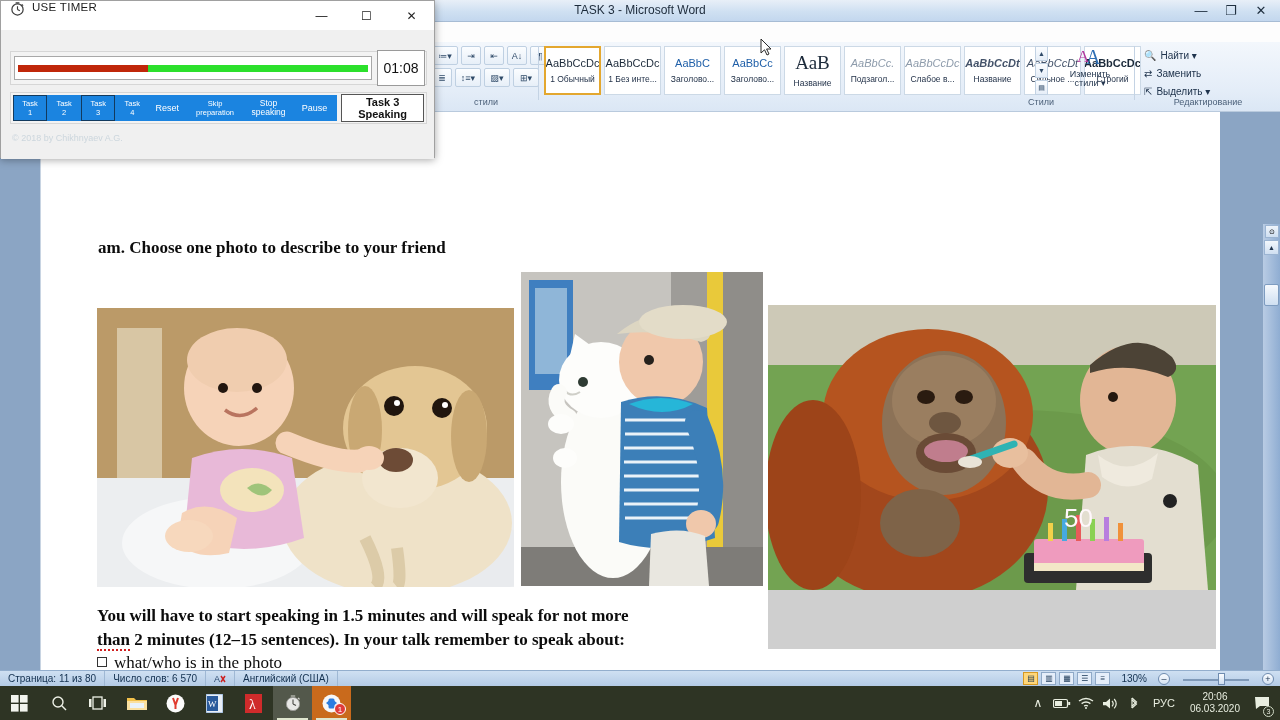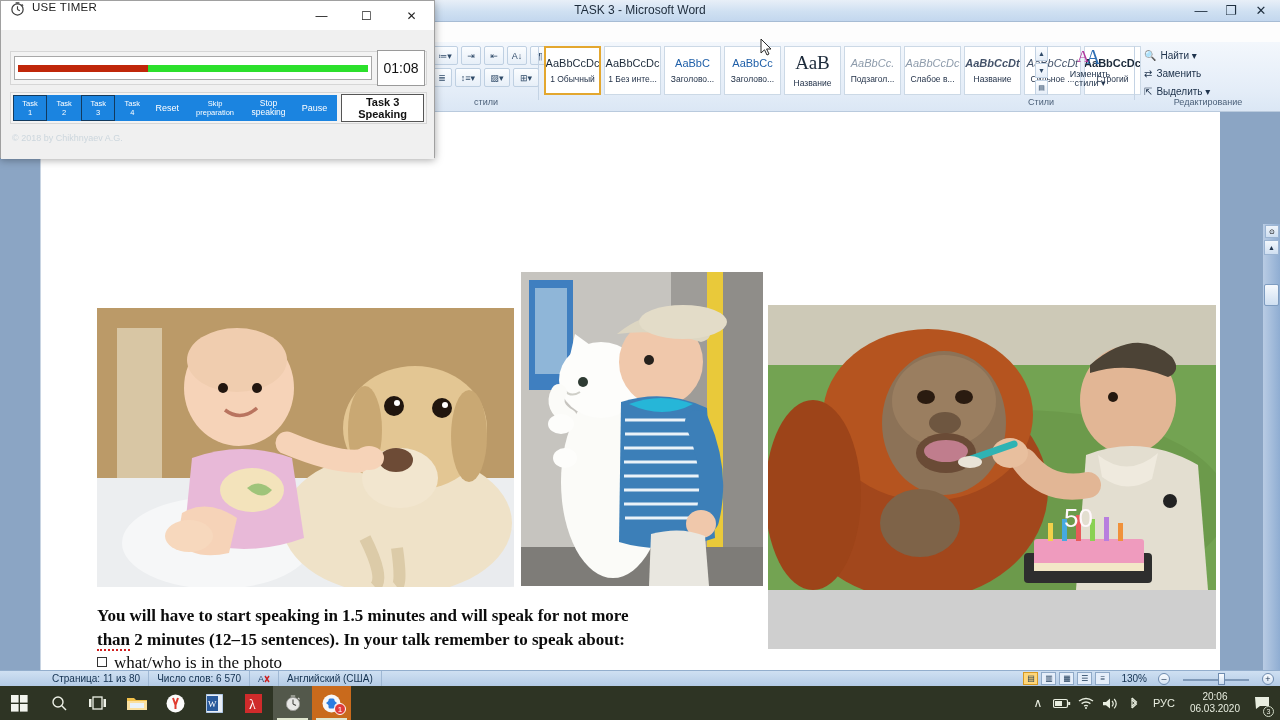--- a/index.html
+++ b/index.html
@@ -155,21 +155,21 @@
   }
   .vs-obj { position: absolute; right: 1px; top: 1px; width: 14px; height: 13px;
     background: linear-gradient(#eef4fb,#cfdff1); border: 1px solid #9bb4d2; font-size: 7px;
     display:flex; align-items:center; justify-content:center; }
 
   
   .statusbar {
     position: absolute; left: 0; top: 670px; width: 1280px; height: 16px;
     background: linear-gradient(#cfe0f2,#b4cbe6);
     border-top: 1px solid #93aecd;
-    display: flex; align-items: center; font-size: 10px; color: #13304f; padding-left: 44px;
+    display: flex; align-items: center; font-size: 10px; color: #13304f;
   }
   .sb-item { padding: 0 8px; border-right: 1px solid #9fb8d4; height: 16px;
              display: flex; align-items: center; gap: 4px; white-space: nowrap; }
   .sb-right { margin-left: auto; display: flex; align-items: center; gap: 3px; padding-right: 6px; }
   .viewbtn { width: 15px; height: 13px; border: 1px solid #8fa9c7; background: #e5eefa;
              font-size: 8px; display: flex; align-items: center; justify-content: center; }
   .viewbtn.active { background: #ffd77a; border-color: #d79a23; }
   .zoom-slider { width: 86px; height: 12px; position: relative; }
   .zs-line { position: absolute; left: 10px; right: 10px; top: 6px; height: 2px; background: #7f99b8; }
   .zs-knob { position: absolute; left: 45px; top: 0; width: 7px; height: 12px;
@@ -388,20 +388,21 @@
           <span>⇱</span>
           <span>Выделить ▾</span>
         </div>
         <div class="grp-label">Редактирование</div>
       </div>
     </div>
 
     <div class="doc-area">
       <div class="page">
 
+        <div class="doc-heading">аm. Choose one photo to describe to your friend</div>
 
         <div class="photos">
 
           <div class="photo" id="photo-1">
             <svg width="417" height="279" viewBox="0 0 417 279" preserveAspectRatio="none">
               <rect width="417" height="279" fill="#b79a6f"></rect>
               <rect x="0" y="0" width="417" height="170" fill="#bb9a68"></rect>
               <rect x="20" y="20" width="45" height="160" fill="#d8c6a4"></rect>
               <rect x="0" y="170" width="417" height="109" fill="#eceef0"></rect>
               <ellipse cx="120" cy="235" rx="95" ry="46" fill="#f6f7f8"></ellipse>

